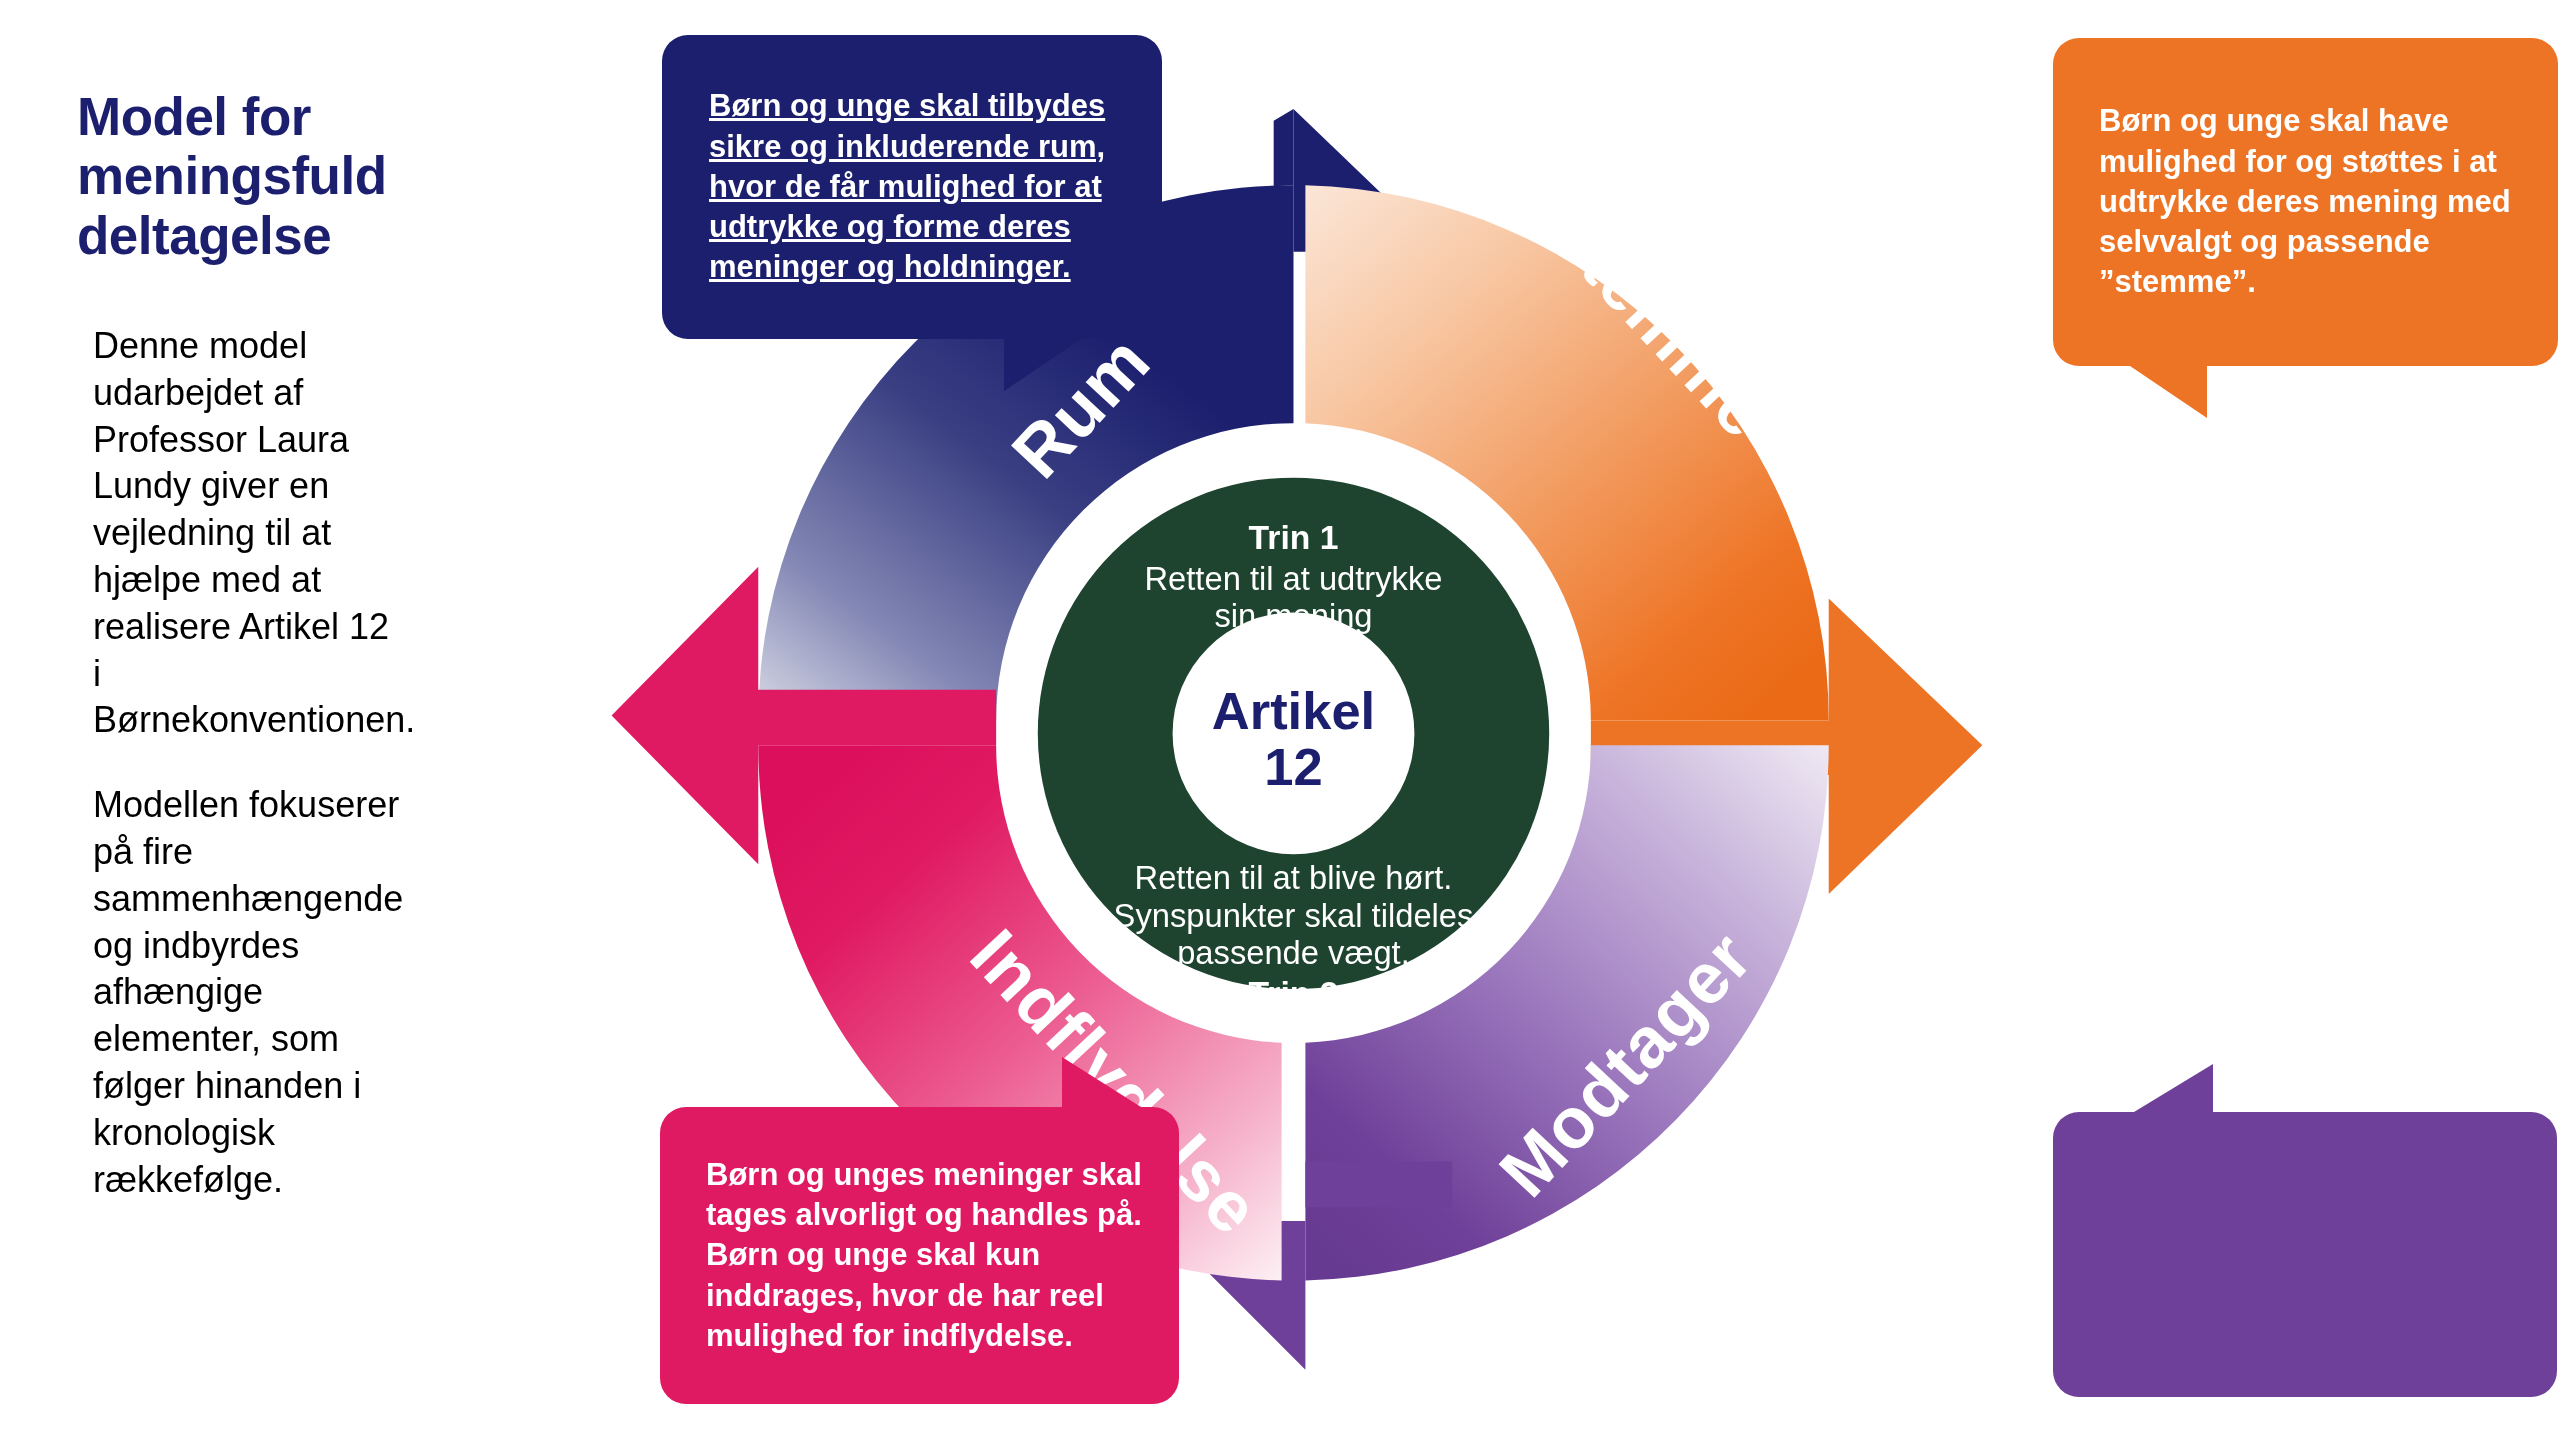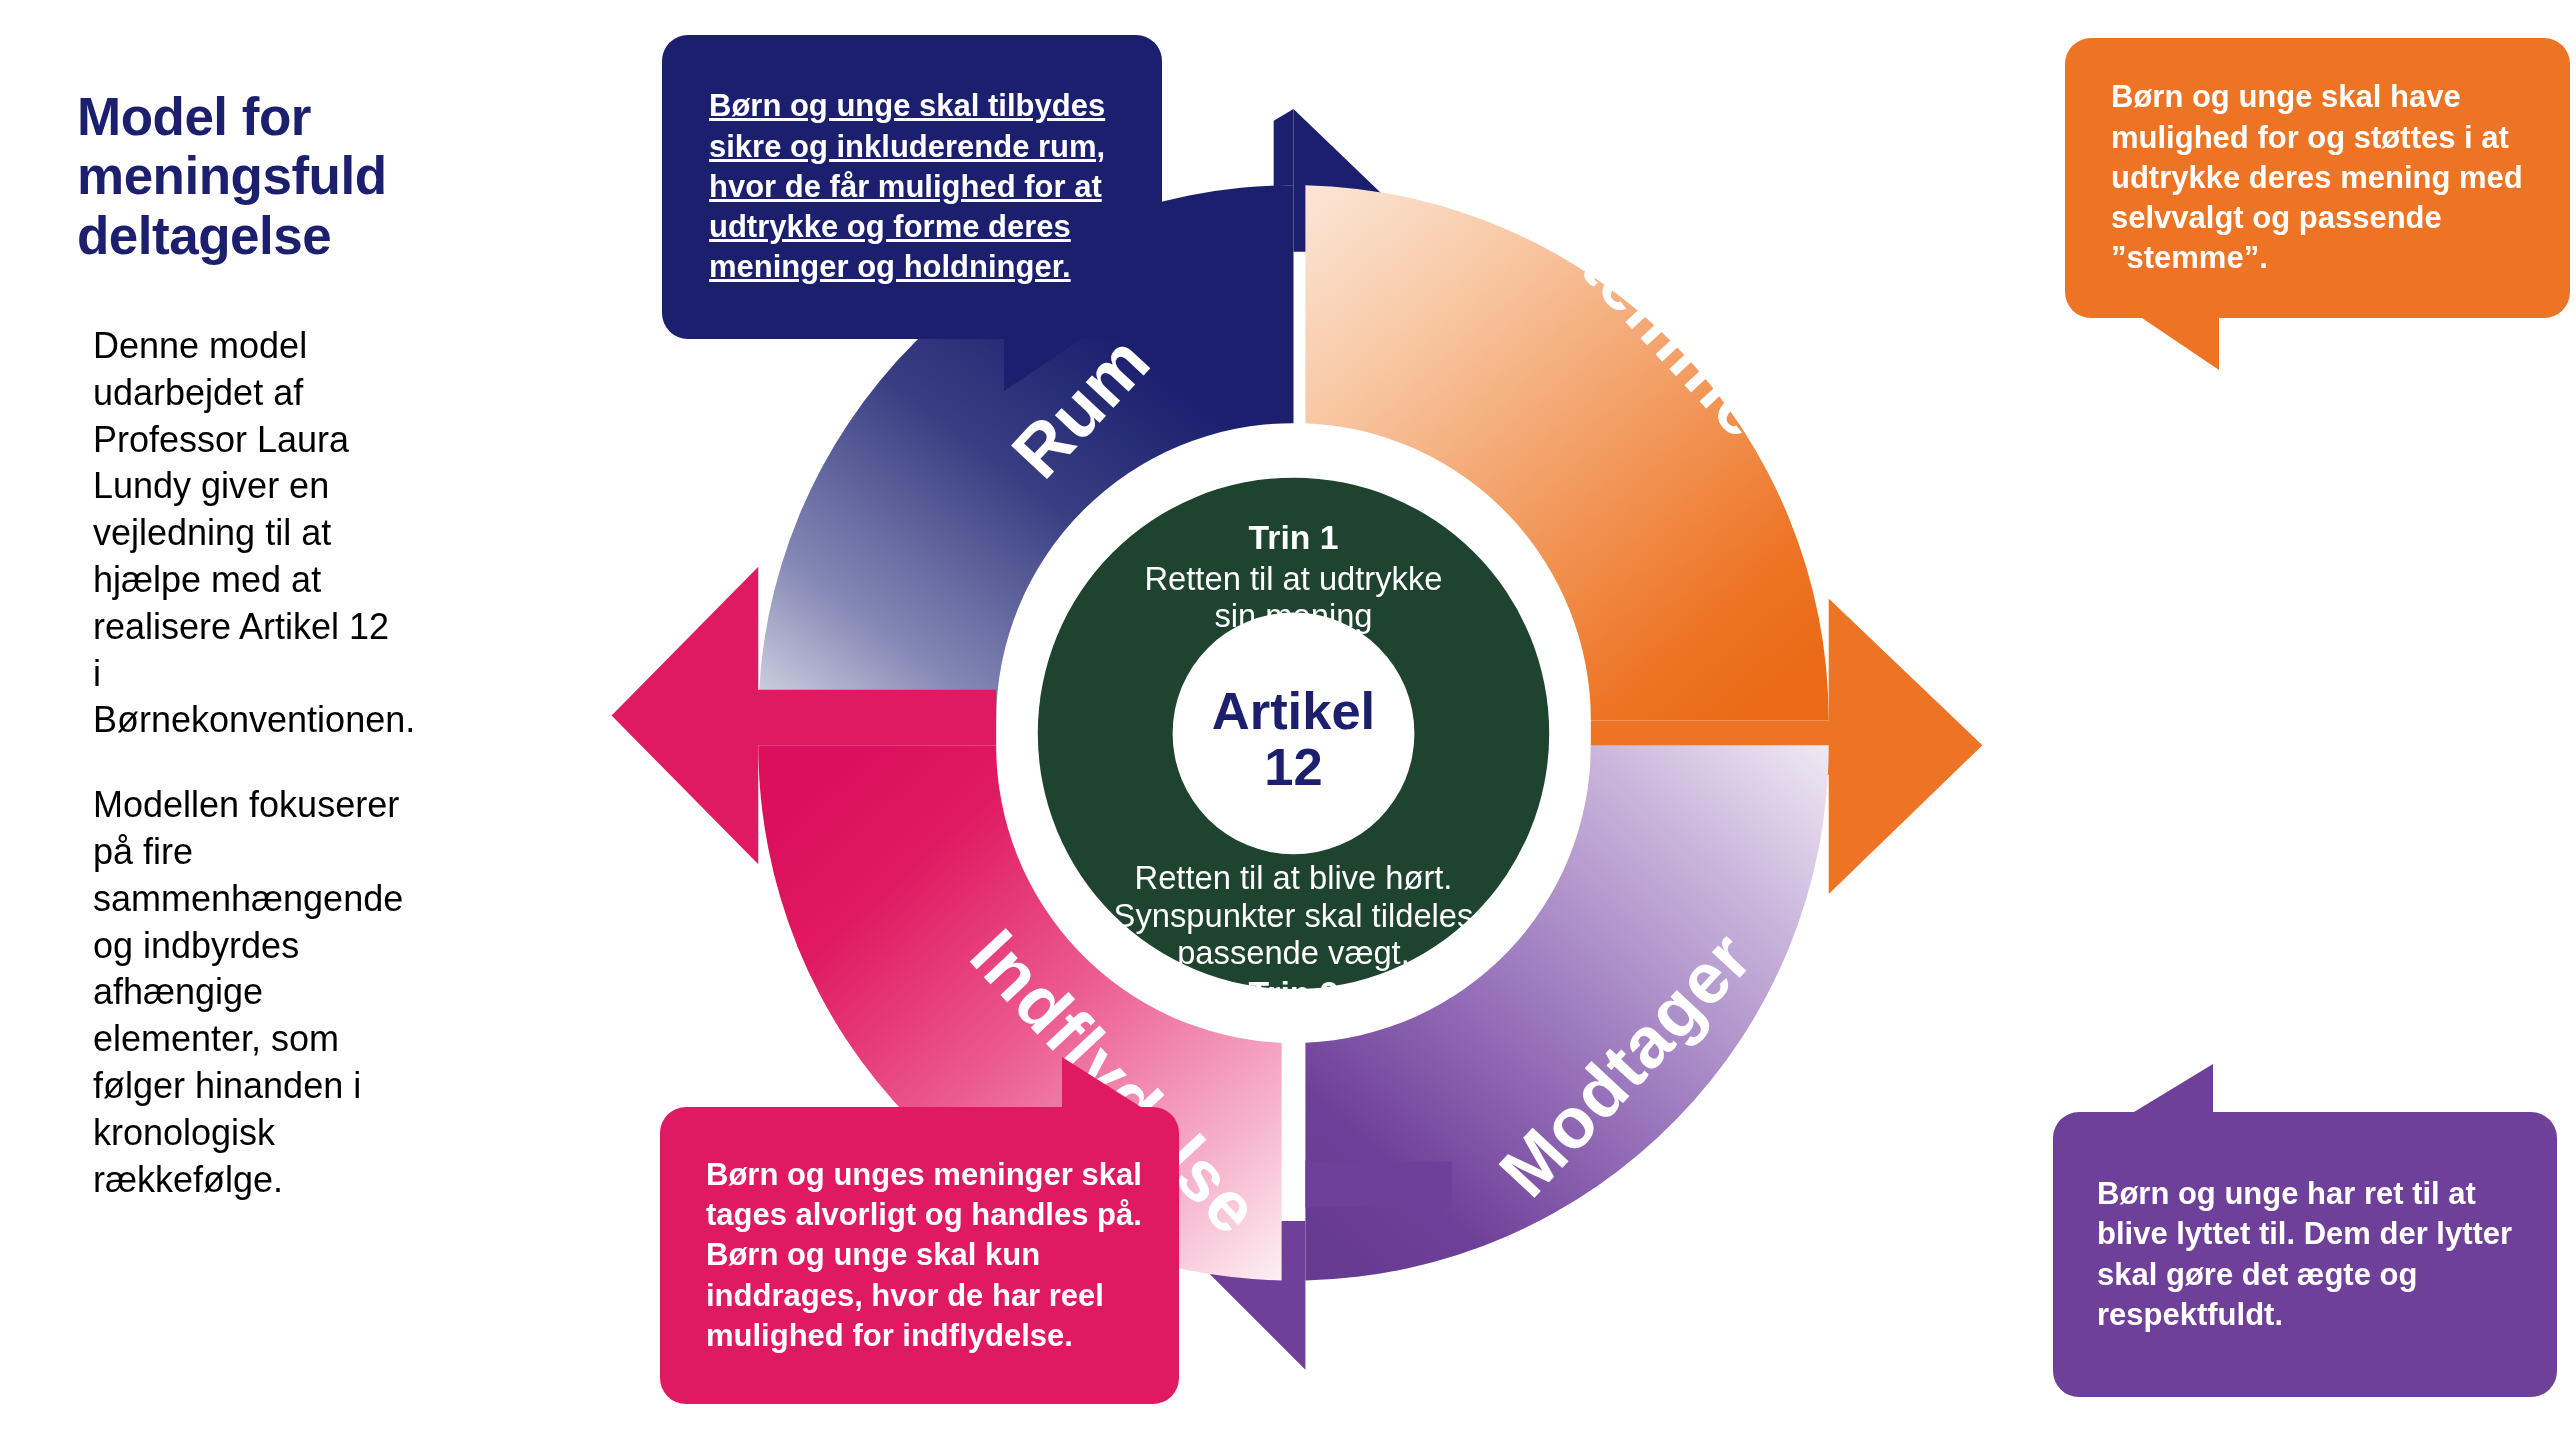--- a/index.html
+++ b/index.html
@@ -38,22 +38,22 @@
     background:#1b1f6e;padding:30px 40px 30px 47px;text-decoration:underline;
   }
   .co-navy .tail{
     position:absolute;left:342px;bottom:-52px;width:0;height:0;
     border-left:0 solid transparent;
     border-top:52px solid #1b1f6e;
     border-right:77px solid transparent;
   }
 
   .co-orange{
-    left:2053px;top:38px;width:505px;height:280px;
-    background:#ee7425;padding:30px 40px 30px 46px;margin-left:12px;
+    left:2053px;top:38px;width:505px;height:328px;
+    background:#ee7425;padding:30px 40px 30px 46px;
   }
   .co-orange .tail{
     position:absolute;left:77px;bottom:-52px;width:0;height:0;
     border-left:77px solid transparent;
     border-top:52px solid #ee7425;
     border-right:0 solid transparent;
   }
 
   .co-pink{
     left:660px;top:1107px;width:519px;height:297px;
@@ -208,18 +208,17 @@
     <span class="ctext">Børn og unge skal have mulighed for og støttes i at udtrykke deres mening med selvvalgt og passende ”stemme”.</span>
     <span class="tail"></span>
   </div>
 
   <div class="callout co-pink">
     <span class="ctext">Børn og unges meninger skal tages alvorligt og handles på. Børn og unge skal kun inddrages, hvor de har reel mulighed for indflydelse.</span>
     <span class="tail"></span>
   </div>
 
   <div class="callout co-purple">
-    <span class="ctext">Børn og unge har ret til at blive lyttet til. Dem der lytter skal gøre det ægte og respektfuldt.</span>
     <span class="tail"></span>
   </div>
 
 </div>
 
 
 </body></html>

